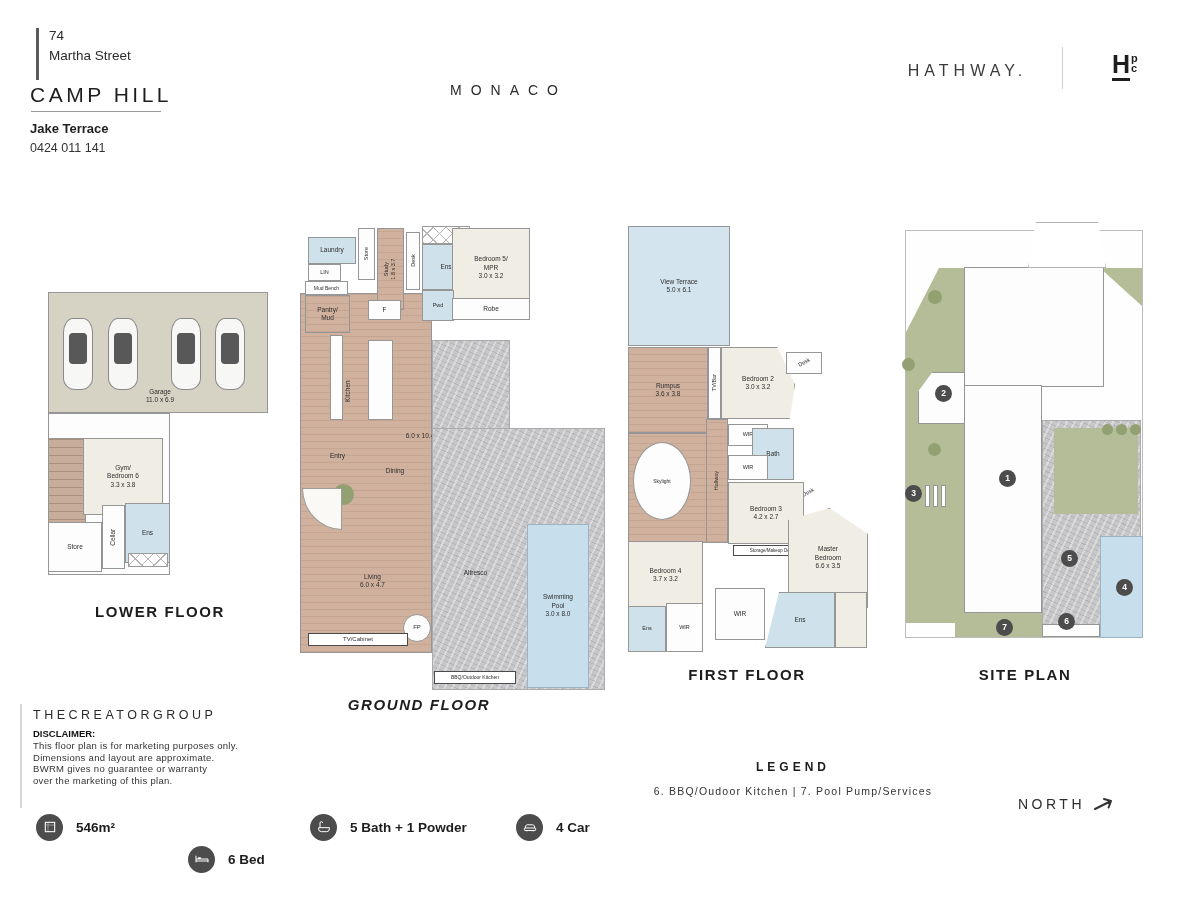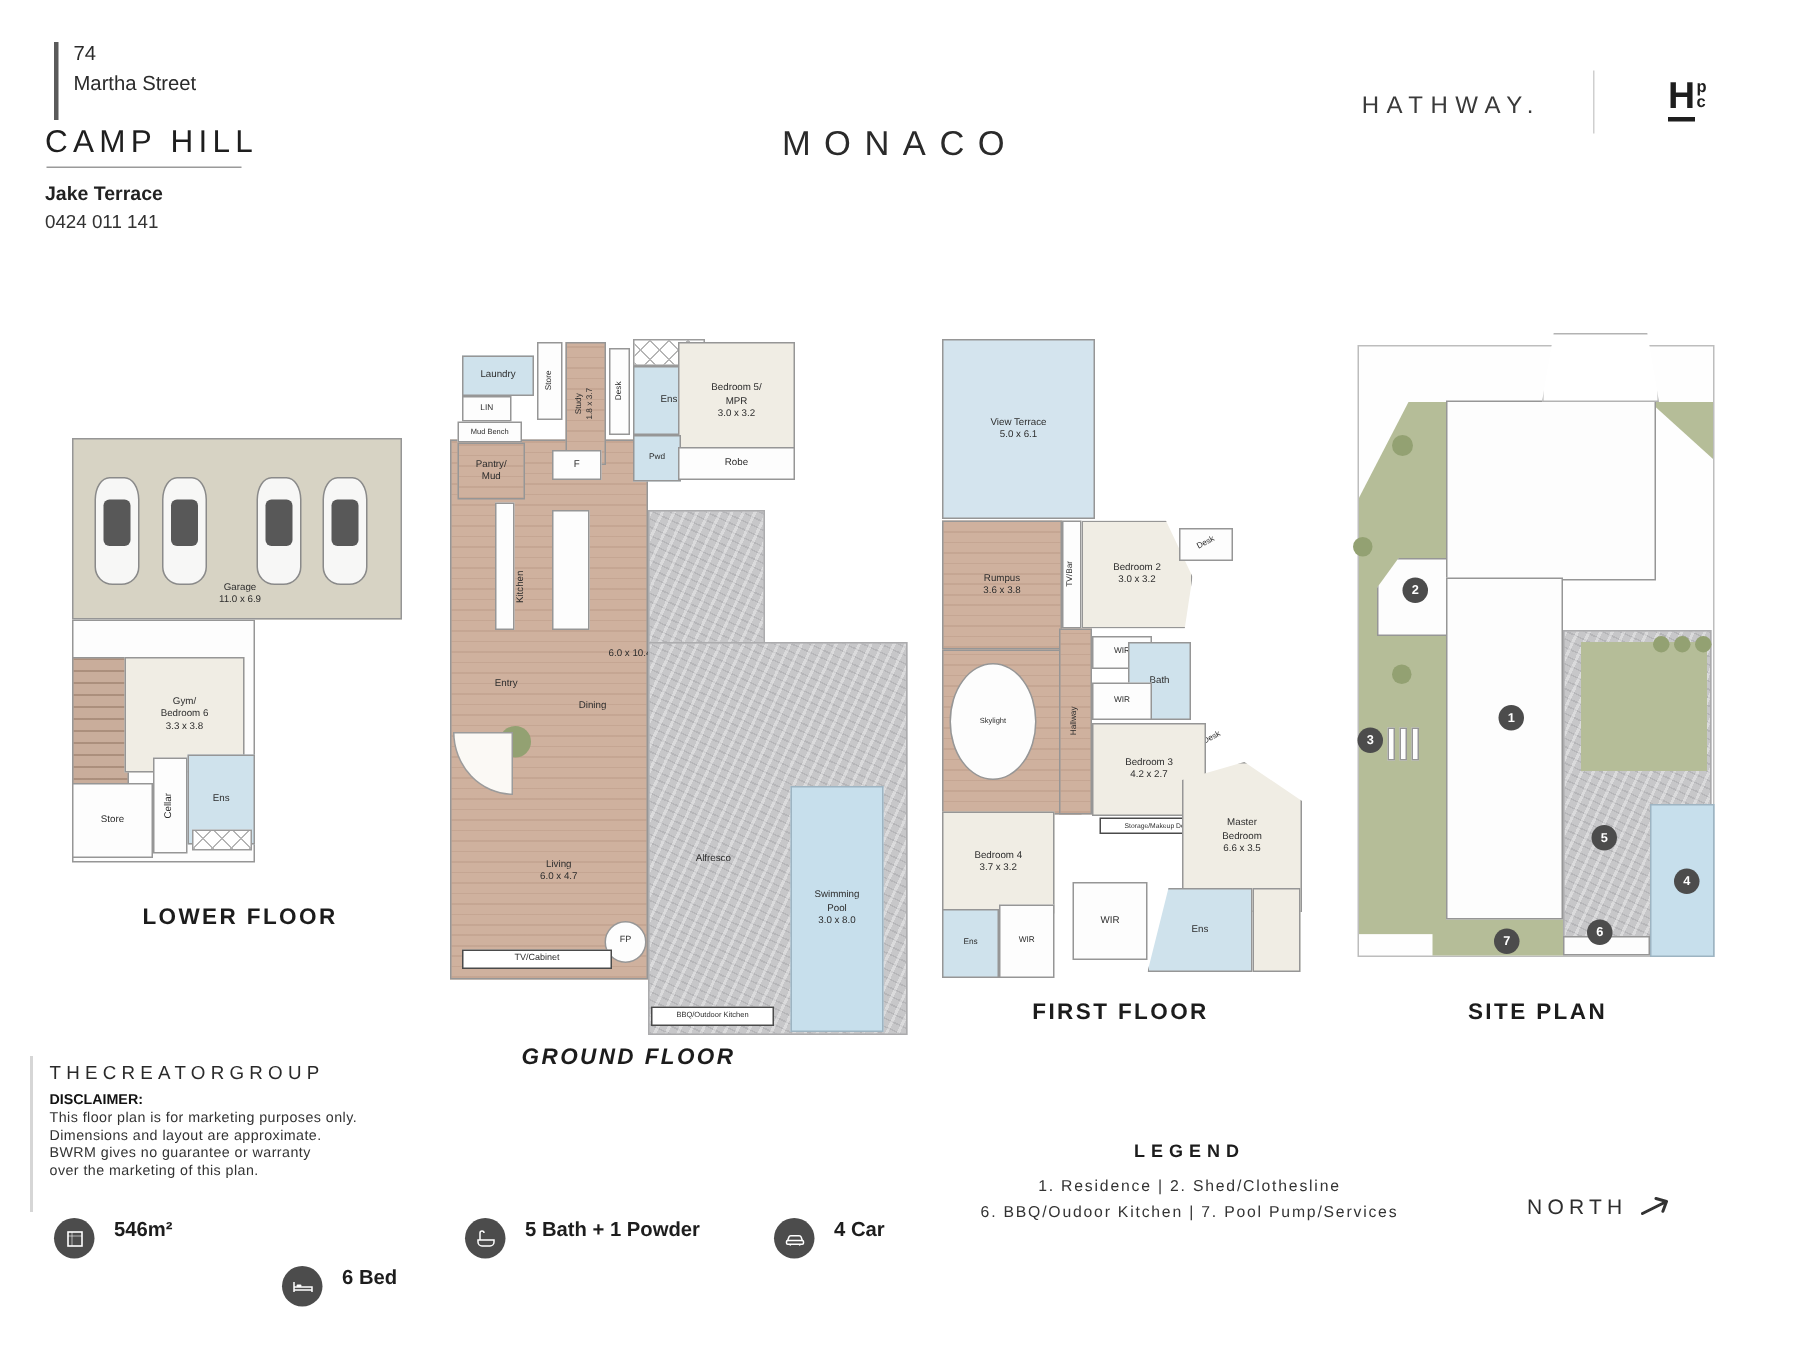--- a/index.html
+++ b/index.html
@@ -7,21 +7,21 @@
   #stage{position:relative;width:1200px;height:900px;background:#fff;}
 
   
   .accent-bar{position:absolute;left:36px;top:28px;width:3px;height:52px;background:#5a5a5a;}
   .street-number{position:absolute;left:49px;top:28px;font-size:13.5px;color:#2b2b2b;}
   .street-name{position:absolute;left:49px;top:48px;font-size:13.5px;color:#2b2b2b;}
   .suburb{position:absolute;left:30px;top:83px;font-size:21px;letter-spacing:3.5px;font-weight:500;color:#1e1e1e;}
   .suburb-rule{position:absolute;left:31px;top:111px;width:130px;height:1px;background:#9a9a9a;}
   .agent-name{position:absolute;left:30px;top:121px;font-size:13px;font-weight:700;color:#222;}
   .agent-phone{position:absolute;left:30px;top:141px;font-size:12.5px;color:#333;}
-  .plan-title{position:absolute;left:450px;top:82px;width:300px;text-align:center;font-size:23px;font-weight:300;letter-spacing:9px;color:#2a2a2a;}
+  .plan-title{position:absolute;left:450px;top:82px;width:300px;text-align:left;font-size:14px;font-weight:300;letter-spacing:9px;color:#2a2a2a;}
   .brand{position:absolute;left:880px;top:62px;width:175px;text-align:center;font-size:16px;letter-spacing:5px;color:#3a3a3a;}
   .brand-divider{position:absolute;left:1062px;top:47px;width:1px;height:42px;background:#cfcfcf;}
   .logo{position:absolute;left:1112px;top:52px;display:flex;align-items:flex-start;}
   .logo-h{font-size:25px;font-weight:700;line-height:1;border-bottom:3px solid #1e1e1e;padding-bottom:1px;color:#1e1e1e;}
   .logo-col{display:flex;flex-direction:column;font-size:11px;font-weight:700;line-height:10px;color:#1e1e1e;margin-left:1px;margin-top:1px;}
 
   
   .room{position:absolute;box-sizing:border-box;display:flex;align-items:center;justify-content:center;border:1px solid #969696;}
   .rlabel{font-size:6.5px;line-height:1.3;color:#2d2d2d;text-align:center;white-space:pre-line;}
   .circle{border-radius:50%;}
@@ -47,21 +47,21 @@
   .fill-car{background:#f7f7f6;border:1px solid #8a8a8a;border-radius:10px 10px 12px 12px/15px 15px 12px 12px;}
   .car-roof{position:absolute;left:17%;right:17%;top:20%;bottom:36%;background:#585858;border-radius:4px;}
   .floor-title{position:absolute;transform:translateX(-50%);font-size:15px;font-weight:700;letter-spacing:1.6px;color:#1c1c1c;white-space:nowrap;}
 
   
   .footer-bar{position:absolute;left:20px;top:704px;width:2px;height:104px;background:#d6d6d6;}
   .company{position:absolute;left:33px;top:708px;font-size:12.5px;letter-spacing:3.5px;font-weight:500;color:#2a2a2a;}
   .disc-title{position:absolute;left:33px;top:728px;font-size:9.5px;font-weight:700;color:#111;}
   #disclaimer-lines{position:absolute;left:33px;top:740px;}
   .disc-line{font-size:9.5px;line-height:11.5px;color:#333;letter-spacing:.3px;}
-  .stat{position:absolute;top:812px;height:30px;display:flex;align-items:flex-start;gap:13px;}
+  .stat{position:absolute;top:812px;height:30px;display:flex;align-items:center;gap:13px;}
   .stat-icon{width:27px;height:27px;border-radius:50%;background:#4c4c4c;display:flex;align-items:center;justify-content:center;flex:none;}
   .stat-icon svg{width:16px;height:16px;display:block;}
   .stat-label{font-size:13.5px;font-weight:700;color:#1d1d1d;}
   .legend-block{position:absolute;left:593px;top:760px;width:400px;text-align:center;}
   .legend-title{font-size:12px;font-weight:600;letter-spacing:4px;color:#1c1c1c;margin-bottom:9px;}
   .legend-line{font-size:10.5px;letter-spacing:1.2px;line-height:16.5px;color:#333;}
   .north{position:absolute;left:1018px;top:796px;display:flex;align-items:center;gap:9px;}
   .north-label{font-size:14px;letter-spacing:3.5px;color:#2e2e2e;}
   .north-arrow svg{display:block;}
 </style>
@@ -94,21 +94,20 @@
   <div id="disclaimer-lines">
       <div class="disc-line">This floor plan is for marketing purposes only.</div>
       <div class="disc-line">Dimensions and layout are approximate.</div>
       <div class="disc-line">BWRM gives no guarantee or warranty</div>
       <div class="disc-line">over the marketing of this plan.</div>
     </div>
 
   <div class="legend-block">
     <div class="legend-title">LEGEND</div>
     <div id="legend-lines">
-        <div class="legend-line">1. Residence   |   2. Shed/Clothesline</div>
         <div class="legend-line">6. BBQ/Oudoor Kitchen   |   7. Pool Pump/Services</div>
       </div>
   </div>
 
   <div class="north">
     <span class="north-label">NORTH</span>
     <span class="north-arrow">
       <svg width="22" height="15" viewBox="0 0 22 15">
           <path d="M1 12 L17 4 M10 2 L17 4 L14.6 10.5" stroke="#333" stroke-width="2" fill="none" stroke-linecap="round" stroke-linejoin="round"></path>
         </svg>

